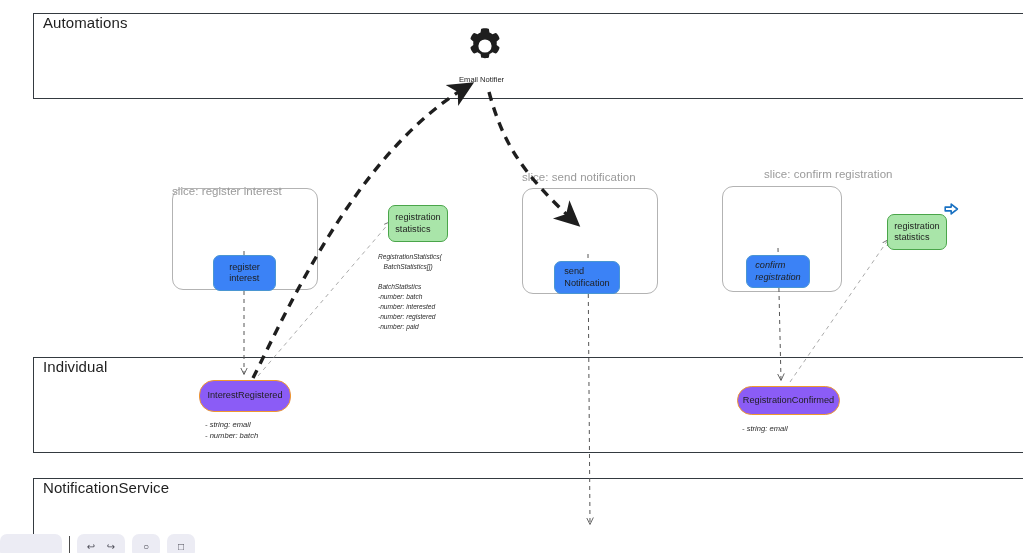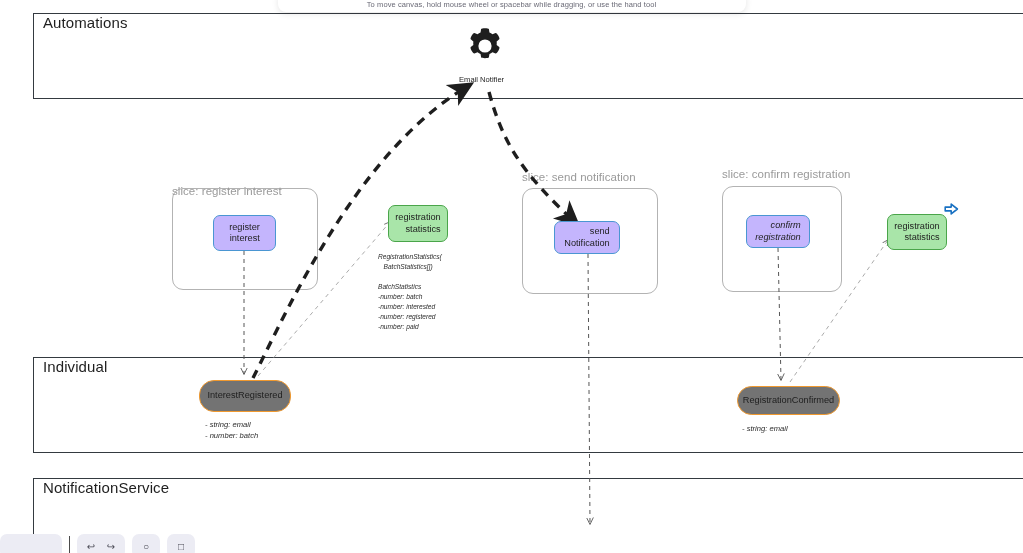--- a/index.html
+++ b/index.html
@@ -62,31 +62,31 @@
     font-size:11.5px;color:#9a9a9a;white-space:nowrap;
     letter-spacing:.05px;
   }
 
   
   .card{
     position:absolute;
     box-sizing:border-box;
     border-radius:7px;
     display:flex;align-items:center;justify-content:center;
-    text-align:right;
+    text-align:left;
     line-height:1.22;
     font-size:9.2px;
     color:#1e1e1e;
     padding:2px 3px;
     z-index:12;
   }
-  .card.command{ background:#c4b5fd; border:1.4px solid #4a96d2; }
+  .card.command{ background:#3b82f6; border:1.4px solid #4a96d2;margin-top:40px; }
   .card.view{ background:#a9e5a9; border:1.4px solid #4aa54a; }
   .card.event{ background:#f5a councils;}
-  .card.event{ background:#737373; border:1.4px solid #f0992f; border-radius:15px; }
+  .card.event{ background:#8b5cf6; border:1.4px solid #f0992f; border-radius:15px; }
 
   
   .note{
     position:absolute;
     font-size:6.6px;
     color:#2b2b2b;
     line-height:1.52;
     white-space:pre;
     z-index:11;
     font-style:italic;
@@ -117,44 +117,39 @@
     width:18px;height:18px;display:flex;align-items:center;justify-content:center;
     color:#4a4a55;font-size:10px;border-radius:4px;
   }
   .tb-sep{width:1px;height:20px;background:#1e1e1e;opacity:.8;}
 </style>
 </head>
 <body>
 
 <div class="canvas">
 
-  <div class="hint-wrap">
-    <div class="hint-card">
-      <div class="hint-text">To move canvas, hold mouse wheel or spacebar while dragging, or use the hand tool</div>
-    </div>
-  </div>
 
   <div class="lane" id="lane-automations">
     <div class="lane-title">Automations</div>
   </div>
   <div class="lane" id="lane-individual">
     <div class="lane-title">Individual</div>
   </div>
   <div class="lane" id="lane-notificationservice">
     <div class="lane-title">NotificationService</div>
   </div>
 
   <div class="slice" style="left:172px;top:188px;width:146px;height:102px;"></div>
   <div class="slice-label" style="left:172px;top:174px;margin-top:11px;">slice: register interest</div>
 
   <div class="slice" style="left:522px;top:188px;width:136px;height:106px;"></div>
   <div class="slice-label" style="left:522px;top:171px;">slice: send notification</div>
 
   <div class="slice" style="left:722px;top:186px;width:120px;height:106px;"></div>
-  <div class="slice-label" style="left:722px;top:168px;">slice: confirm registration</div>
+  <div class="slice-label" style="left:764px;top:168px;">slice: confirm registration</div>
 
   <svg class="edges" viewBox="0 0 1023 553">
     <defs>
       <marker id="ah-thin" markerWidth="9" markerHeight="9" refX="6.5" refY="4" orient="auto">
         <path d="M0,0.6 L7,4 L0,7.4" fill="none" stroke="#565656" stroke-width="0.9"></path>
       </marker>
       <marker id="ah-bold" markerWidth="9" markerHeight="9" refX="5.5" refY="4" orient="auto">
         <path d="M0,0.4 L7.6,4 L0,7.6 L2,4 Z" fill="#1e1e1e"></path>
       </marker>
     </defs>

